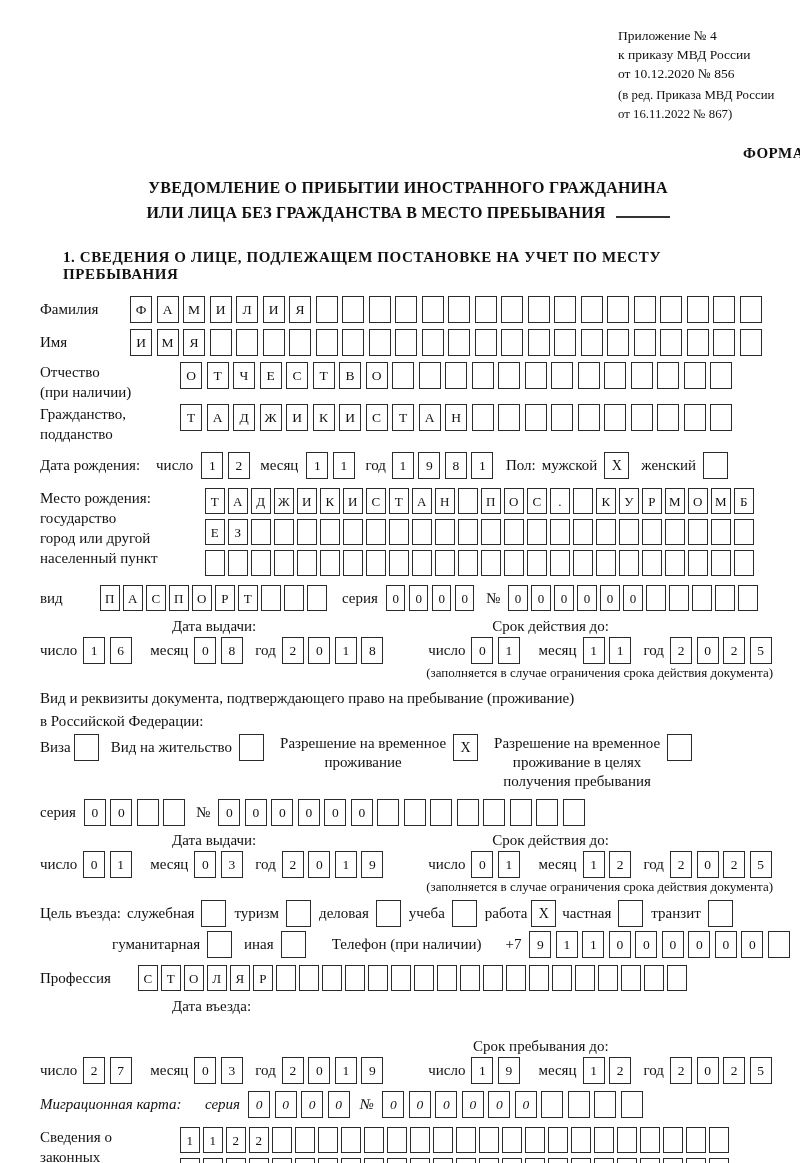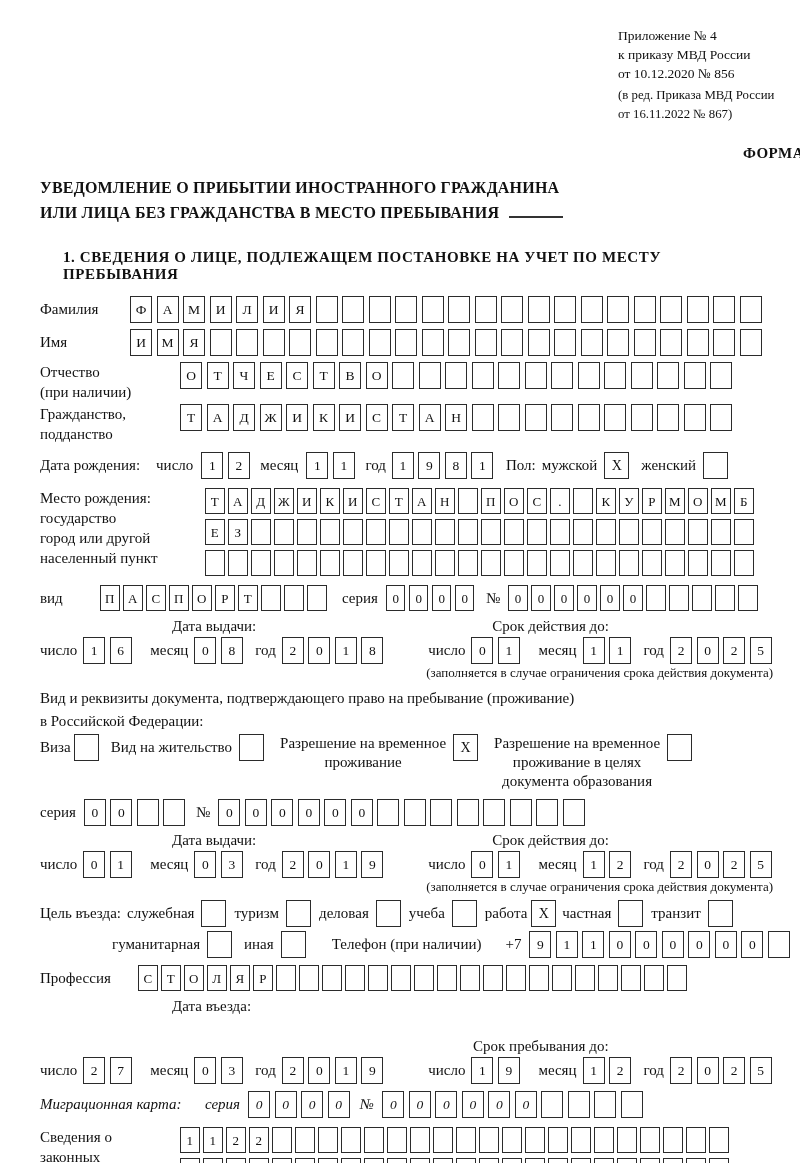--- a/index.html
+++ b/index.html
@@ -7,21 +7,21 @@
     width:800px;height:1163px;
     font-family:"Liberation Serif","DejaVu Serif",serif;
     font-size:15px;color:#111;overflow:hidden;
   }
   .page{position:relative;width:800px;height:1163px;box-sizing:border-box;padding:26px 24px 0 40px;}
 
   
   .hdr-right{margin-left:578px;width:200px;font-size:13.5px;line-height:1.42;}
   .hdr-right .edition{font-size:12.8px;margin-top:3px;}
   .form-marker{margin-left:578px;width:186px;text-align:right;font-weight:bold;margin-top:22px;letter-spacing:.5px;}
-  .title{ font-weight:bold;font-size:16px;margin-top:14px;line-height:1.55;letter-spacing:.2px;}
+  .title{ text-align:center;font-weight:bold;font-size:16px;margin-top:14px;line-height:1.55;letter-spacing:.2px;}
   .blankline{display:inline-block;width:54px;border-bottom:2px solid #333;margin-left:10px;}
   .section-heading{margin-top:24px;font-weight:bold;font-size:15px;letter-spacing:.6px;margin-left:23px;}
 
   
   .frow{display:flex;align-items:flex-start;margin-top:6px;}
   .lbl{white-space:nowrap;line-height:27px;}
   .lblcol{line-height:20px;}
   .lblcol div{white-space:nowrap;}
   .w90{width:90px;}
   .w140{width:140px;flex:0 0 140px;}
@@ -415,21 +415,21 @@
     <span class="lbl ml12">Вид на жительство</span>
     <span class="checkbox ml16"></span>
     <div class="permit-multi">
       <div>Разрешение на временное</div>
       <div>проживание</div>
     </div>
     <span class="checkbox">X</span>
     <div class="permit-multi">
       <div>Разрешение на временное</div>
       <div>проживание в целях</div>
-      <div>документа образования</div>
+      <div>получения пребывания</div>
     </div>
     <span class="checkbox"></span>
   </div>
 
   <div class="frow" style="margin-top:8px;">
     <span class="lbl">серия</span>
     <span class="cells ml8">
         <span class="cell">0</span>
         <span class="cell">0</span>
         <span class="cell"></span>

